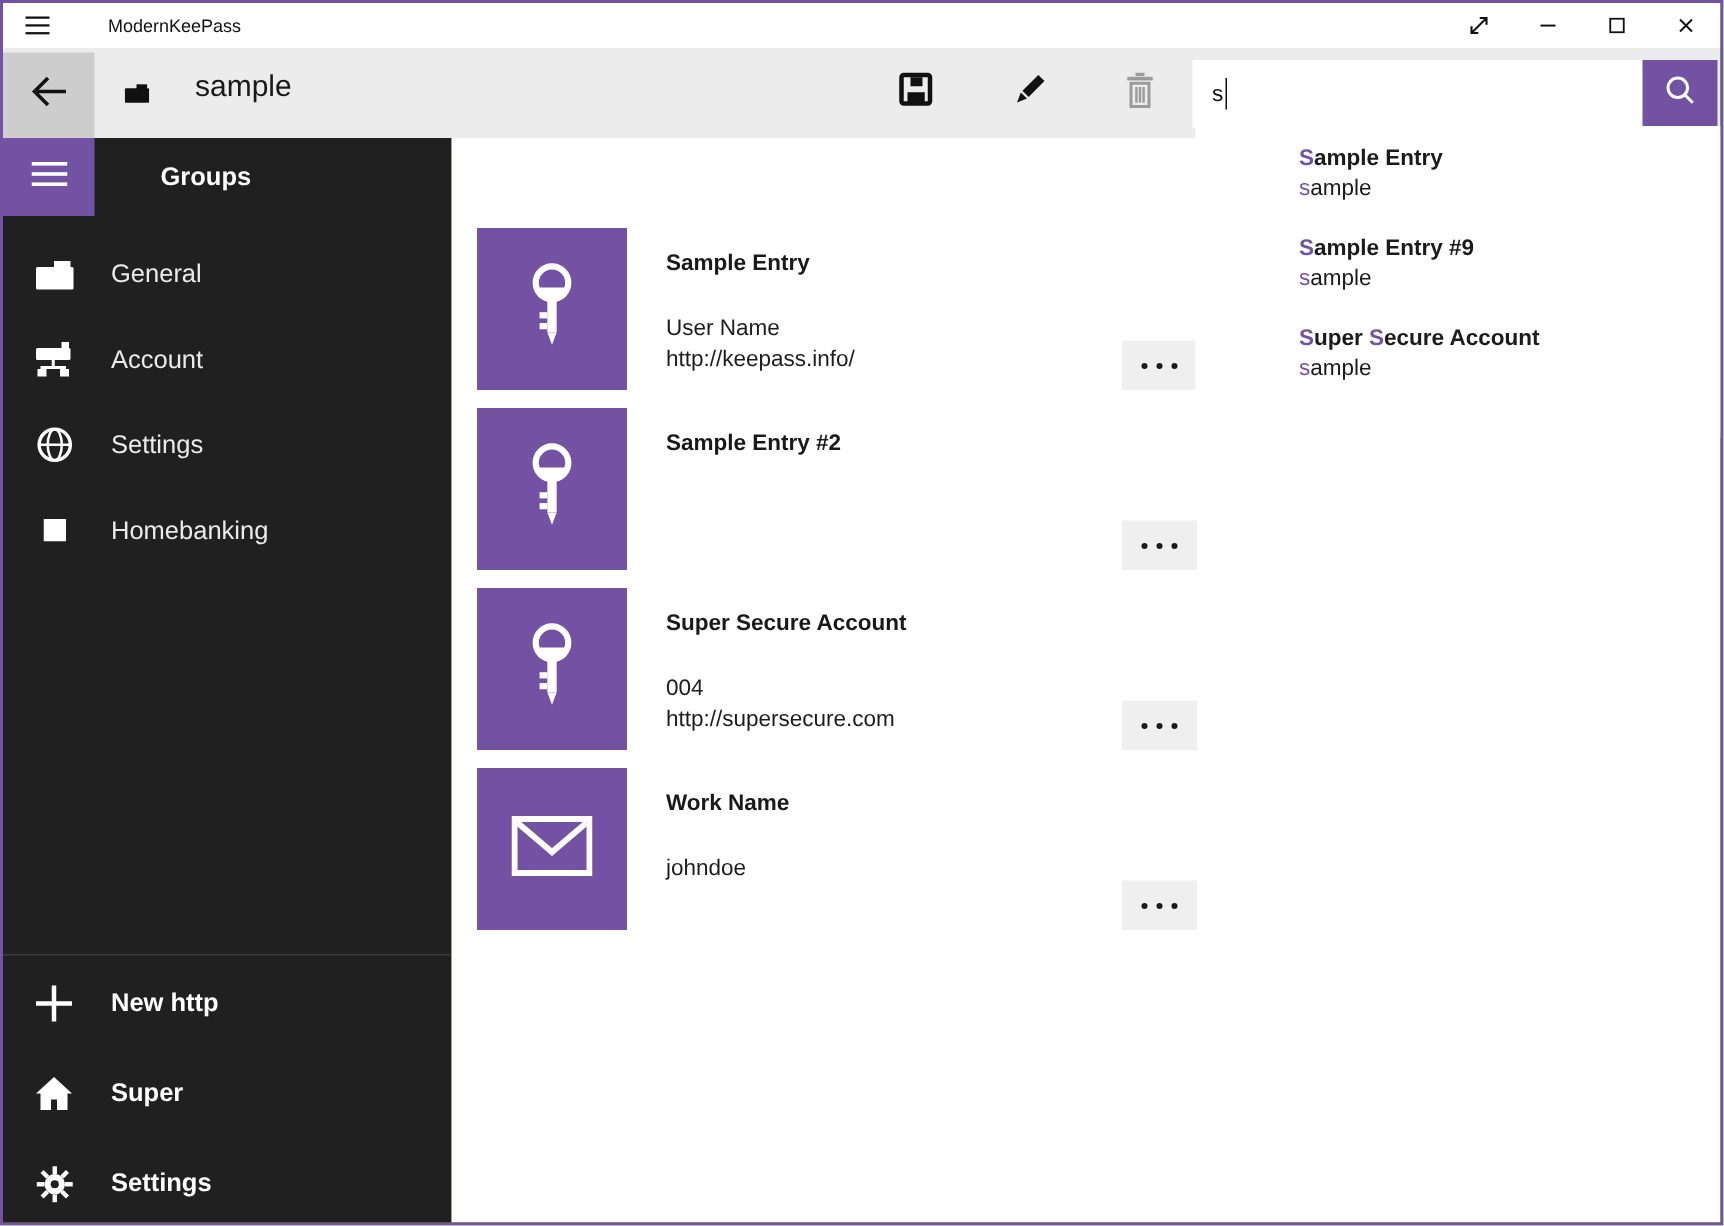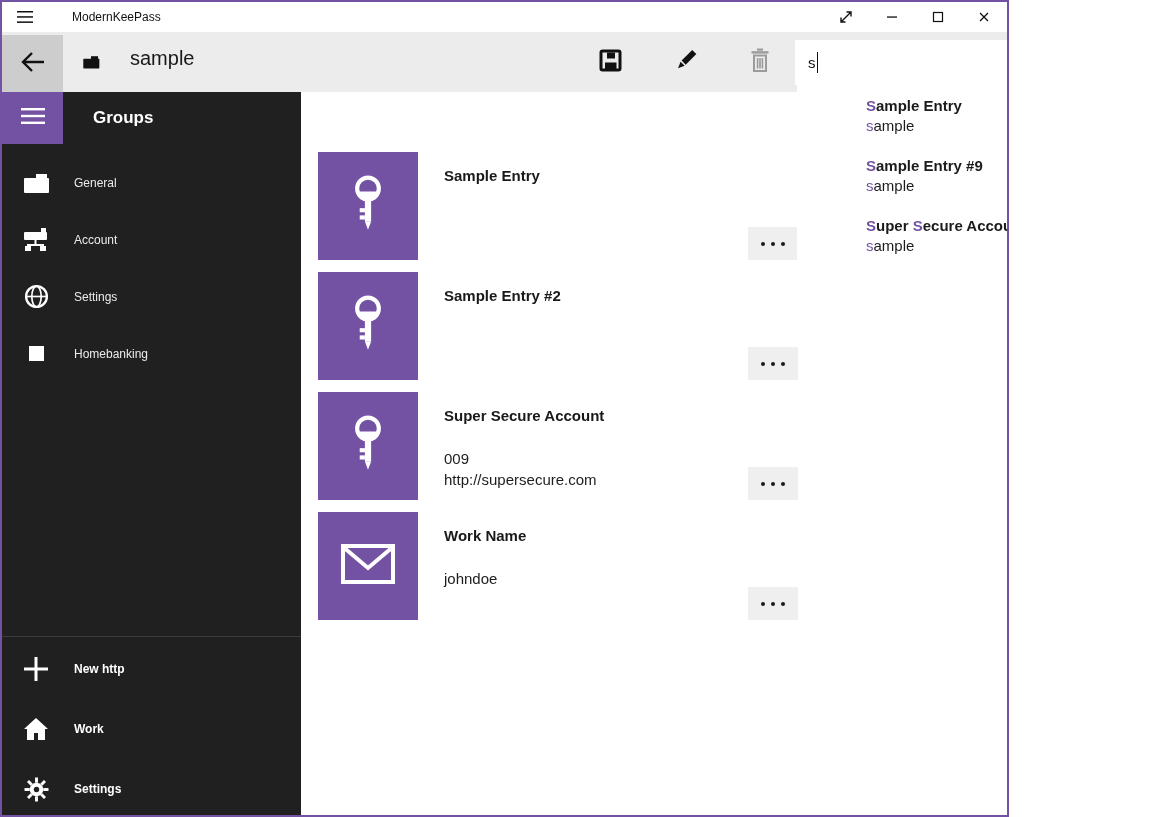--- a/index.html
+++ b/index.html
@@ -1,18 +1,18 @@
 <!DOCTYPE html>
 <html style="--accent: #7452a3;"><head>
 <meta charset="utf-8">
 <style>
   :root { --accent:#7452a3; --sidebar:#202020; --appbar:#ececec; }
   * { box-sizing:border-box; margin:0; padding:0; }
   body { font-family:"Liberation Sans", sans-serif; background:#fff; }
-  .window { position:relative; width:1009px; height:817px; background:#4d7c0f;
+  .window { position:relative; width:1149px; height:817px; background:#4d7c0f;
             border:2px solid var(--accent); overflow:hidden; }
 
   
   .titlebar { position:absolute; top:0; left:0; right:0; height:30px; background:#fff; }
   .tb-menu { position:absolute; left:14px; top:8px; width:18px; height:14px; }
   .tb-title { position:absolute; left:70px; top:0; line-height:30px; font-size:12px; color:#111; }
   .tb-controls { position:absolute; right:0; top:0; height:30px; display:flex; }
   .tb-btn { width:46px; height:30px; display:flex; align-items:center; justify-content:center; }
 
   
@@ -27,24 +27,24 @@
   .searchbox input { width:100%; height:100%; border:none; outline:none; padding-left:13px;
                      font-size:15px; font-family:"Liberation Sans",sans-serif; color:#111; background:transparent; }
   .caret { position:absolute; left:22px; top:12px; width:1px; height:21px; background:#111; }
   .search-btn { position:absolute; left:1093px; top:8px; width:50px; height:45px; background:var(--accent);
                 display:flex; align-items:center; justify-content:center; }
 
   
   .sidebar { position:absolute; top:90px; left:0; width:299px; bottom:0; background:var(--sidebar); }
   .nav-toggle { position:absolute; left:0; top:0; width:61px; height:52px; background:var(--accent);
                 display:flex; align-items:center; justify-content:center; }
-  .groups-heading { position:absolute; left:91px; top:0; line-height:52px; font-size:17px;
+  .groups-heading { position:absolute; left:105px; top:0; line-height:52px; font-size:17px;
                     font-weight:bold; color:#fff; }
   .nav-items { position:absolute; top:62px; left:0; right:0; }
-  .nav-item { height:57px; display:flex; align-items:center; padding-left:20px; color:#ebebeb; font-size:12px; }
+  .nav-item { height:57px; display:flex; align-items:center; padding-left:20px; color:#ebebeb; font-size:17px; }
   .nav-item .ic { width:28px; display:flex; justify-content:center; }
   .nav-item .lbl { margin-left:24px; }
   .nav-divider { position:absolute; left:0; right:0; top:544px; border-top:1px solid #3a3a3a; }
   .nav-footer { position:absolute; top:547px; left:0; right:0; }
   .nav-footer .nav-item { height:60px; }
   .nav-footer .lbl { font-weight:bold; color:#fff; }
 
   
   .main { position:absolute; top:90px; left:299px; right:0; bottom:0; background:#fff; }
   .entry { position:absolute; left:17px; width:560px; height:108px; }
@@ -231,21 +231,21 @@
             </svg>
         </span>
         <span class="lbl">New http</span>
       </div>
       <div class="nav-item">
         <span class="ic">
           <svg width="26" height="24" viewBox="0 0 26 24">
               <path d="M13,1 L1,12 H4 V23 H11 V16 H15 V23 H22 V12 H25 Z" fill="#fff"></path>
             </svg>
         </span>
-        <span class="lbl">Work</span>
+        <span class="lbl">Super</span>
       </div>
       <div class="nav-item">
         <span class="ic">
           <svg width="25" height="25" viewBox="0 0 24 24">
               <g fill="#fff">
                 <circle cx="12" cy="12" r="6.5"></circle>
                 <rect x="10.6" y="0.5" width="2.8" height="5" transform="rotate(0 12 12)"></rect>
                 <rect x="10.6" y="0.5" width="2.8" height="5" transform="rotate(45 12 12)"></rect>
                 <rect x="10.6" y="0.5" width="2.8" height="5" transform="rotate(90 12 12)"></rect>
                 <rect x="10.6" y="0.5" width="2.8" height="5" transform="rotate(135 12 12)"></rect>
@@ -272,20 +272,24 @@
               <path d="M10.1,17 A12.2,12.2 0 0 0 33.9,17 Z" fill="#fff"></path>
               <rect x="19" y="25" width="6" height="21" fill="#fff"></rect>
               <rect x="14" y="33" width="5" height="4" fill="#fff"></rect>
               <rect x="14" y="40" width="5" height="4" fill="#fff"></rect>
               <polygon points="19,46 25,46 22,54" fill="#fff"></polygon>
             </svg>
         </span>
       </div>
       <div class="entry-text">
         <div class="entry-title">Sample Entry</div>
+        <div class="entry-sub">
+          <div>User Name</div>
+          <div>http://keepass.info/</div>
+        </div>
       </div>
       <div class="more-btn">
           <i></i>
           <i></i>
           <i></i>
         </div>
     </div>
 
     <div class="entry e2">
       <div class="tile">
@@ -319,21 +323,21 @@
               <rect x="19" y="25" width="6" height="21" fill="#fff"></rect>
               <rect x="14" y="33" width="5" height="4" fill="#fff"></rect>
               <rect x="14" y="40" width="5" height="4" fill="#fff"></rect>
               <polygon points="19,46 25,46 22,54" fill="#fff"></polygon>
             </svg>
         </span>
       </div>
       <div class="entry-text">
         <div class="entry-title">Super Secure Account</div>
         <div class="entry-sub">
-          <div>009</div>
+          <div>004</div>
           <div>http://supersecure.com</div>
         </div>
       </div>
       <div class="more-btn">
           <i></i>
           <i></i>
           <i></i>
         </div>
     </div>
 

